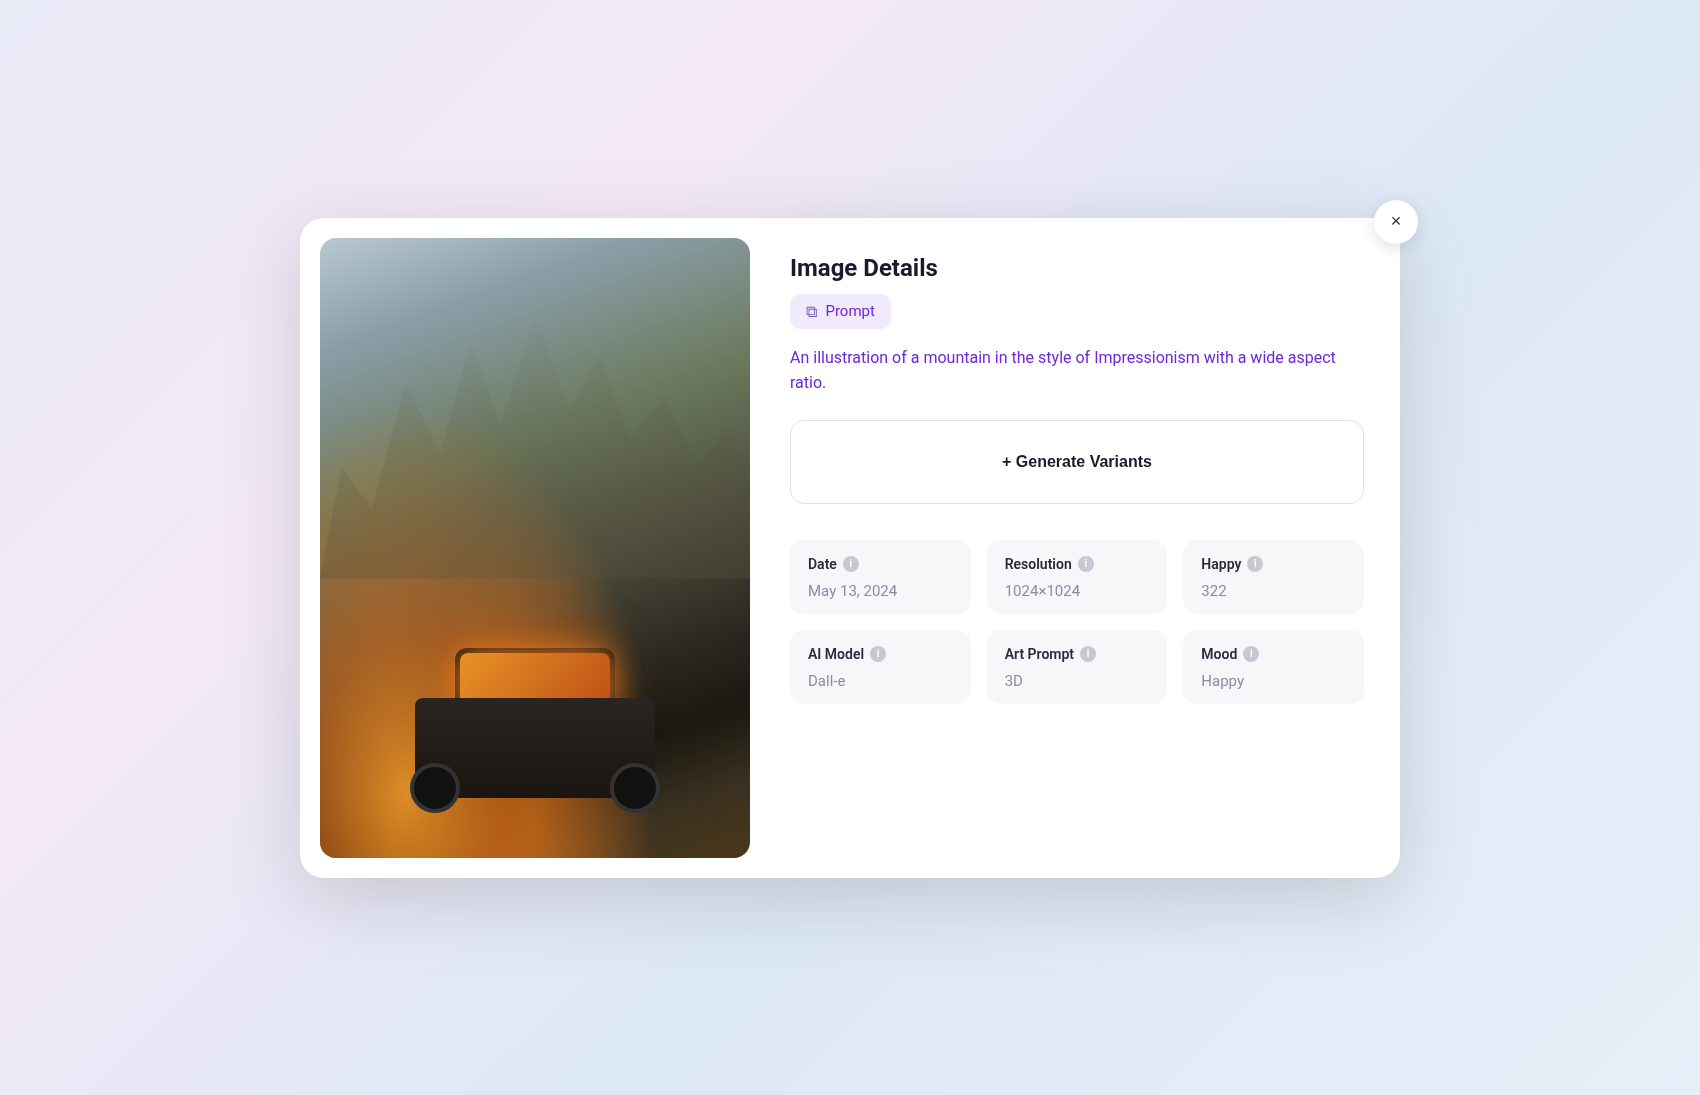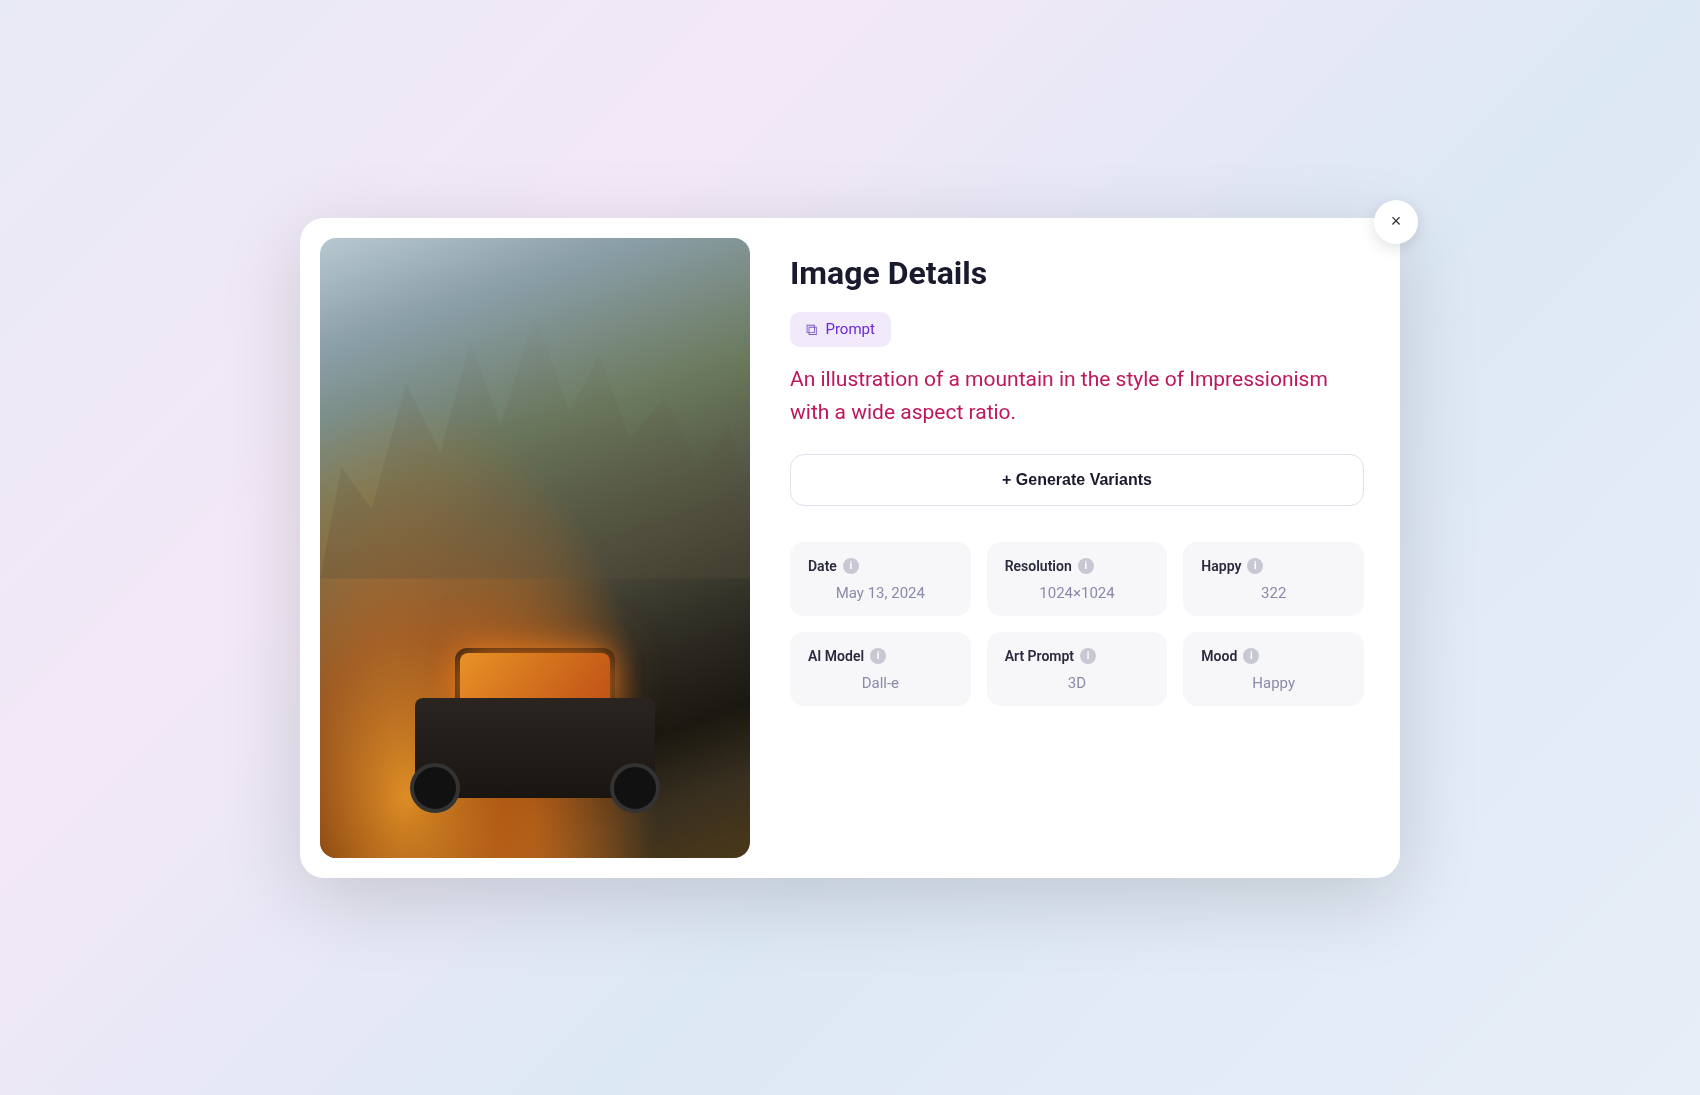--- a/index.html
+++ b/index.html
@@ -147,24 +147,24 @@
     }
 
     .details-panel {
       flex: 1;
       padding: 36px 36px 36px 20px;
       display: flex;
       flex-direction: column;
     }
 
     .modal-title {
-      font-size: 32px;
+      font-size: 24px;
       font-weight: 700;
       color: #1a1a2e;
-      margin-bottom: 20px;
+      margin-bottom: 12px;
     }
 
     .prompt-badge {
       display: inline-flex;
       align-items: center;
       gap: 8px;
       background: #f0eafa;
       border-radius: 10px;
       padding: 8px 16px;
       margin-bottom: 16px;
@@ -176,33 +176,33 @@
       color: #7c5cbf;
     }
 
     .prompt-badge-text {
       font-size: 15px;
       font-weight: 400;
       color: #6d28d9;
     }
 
     .prompt-description {
-      font-size: 21px;
-      color: #be185d;
+      font-size: 16px;
+      color: #6d28d9;
       line-height: 1.6;
       margin-bottom: 24px;
     }
 
     .generate-btn {
       display: flex;
       align-items: center;
       justify-content: center;
       gap: 8px;
       width: 100%;
-      padding: 16px;
+      padding: 32px;
       border: 1.5px solid #e0e0ea;
       border-radius: 14px;
       background: #fff;
       cursor: pointer;
       font-size: 16px;
       font-weight: 600;
       color: #1a1a2e;
       margin-bottom: 36px;
       transition: background 0.2s;
     }
@@ -210,21 +210,20 @@
     .details-grid {
       display: grid;
       grid-template-columns: 1fr 1fr 1fr;
       gap: 16px;
     }
 
     .detail-card {
       background: #f7f7f9;
       border-radius: 14px;
       padding: 16px 18px 14px;
-      text-align: center;
     }
 
     .detail-card-header {
       display: flex;
       align-items: center;
       gap: 6px;
       margin-bottom: 10px;
     }
 
     .detail-label {

